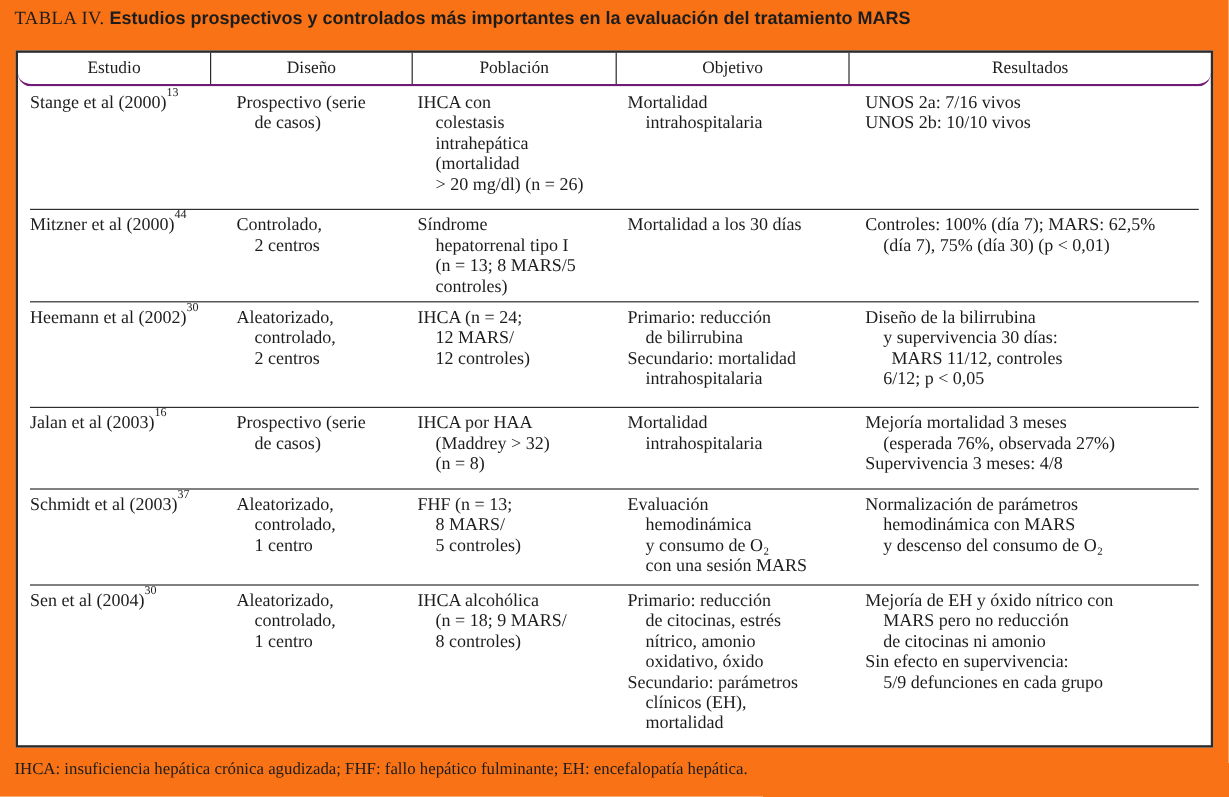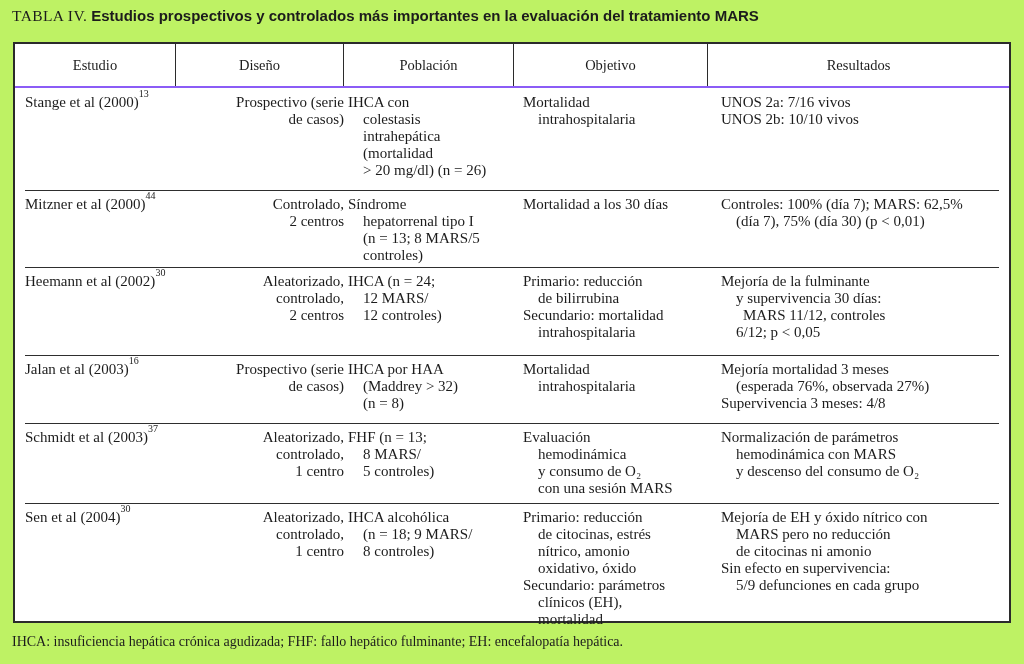--- a/index.html
+++ b/index.html
@@ -1,47 +1,47 @@
 <!DOCTYPE html>
 <html><head>
 <meta charset="utf-8">
 <style>
   html,body { margin:0; padding:0; background:#ffffff; }
   .page {
-    position:relative; width:1024px; height:664px; background:#bef264;
+    position:relative; width:1024px; height:664px; background:#f97316;
     font-family:"Liberation Serif","DejaVu Serif",serif; color:#1c1c1c;
     overflow:hidden;
   }
   
   .caption { position:absolute; left:12px; top:7px; font-size:15.5px; white-space:nowrap; }
   .caption .tlabel { font-family:"Liberation Serif","DejaVu Serif",serif; letter-spacing:0.4px; }
   .caption .ttext  { font-family:"Liberation Sans","DejaVu Sans",sans-serif; font-weight:bold; font-size:15px; }
   
   .table {
     position:absolute; left:13px; top:42px; width:998px; height:581px;
     border:2px solid #2b2b2b; box-sizing:border-box; background:#fff;
   }
   .grid5 { display:grid; grid-template-columns:161px 168px 170px 194px 301px; }
   
-  .thead { height:44px; border-bottom:2px solid #8b5cf6; box-sizing:border-box; }
+  .thead { height:28px; border-bottom:2px solid #701a75; box-sizing:border-box;border-radius:11px; }
   .th {
     display:flex; align-items:center; justify-content:center;
     font-size:14.5px; border-right:1px solid #2b2b2b; box-sizing:border-box;
   }
   .th:last-child { border-right:none; }
   
   .trow { position:relative; box-sizing:border-box; padding-top:6px; font-size:15px; line-height:17px; }
   .trow:not(.first)::before {
     content:""; position:absolute; top:0; left:10px; right:10px; height:1px; background:#2e2e2e;
   }
   .r1 { min-height:102px; } .r2 { min-height:77px; } .r3 { min-height:88px; }
   .r4 { min-height:68px; }  .r5 { min-height:80px; } .r6 { min-height:132px; }
   .cell { box-sizing:border-box; }
   .c-study { padding-left:10px; }
-  .c-design { padding-left:21px;text-align:right; }
+  .c-design { padding-left:21px; }
   .c-pop { padding-left:4px; }
   .c-obj { padding-left:9px; }
   .c-res { padding-left:13px; }
   .ln { white-space:nowrap; }
   .i0 { margin-left:0; } .i1 { margin-left:15px; } .i2 { margin-left:22px; }
   sup { font-size:10px; line-height:0; position:relative; top:-4px; }
   
   .footnote { position:absolute; left:12px; top:634px; font-size:14px; white-space:nowrap; }
 </style>
 </head>
@@ -120,21 +120,21 @@
           <div class="ln i1">12 MARS/</div>
           <div class="ln i1">12 controles)</div>
         </div>
       <div class="cell c-obj">
           <div class="ln i0">Primario: reducción</div>
           <div class="ln i1">de bilirrubina</div>
           <div class="ln i0">Secundario: mortalidad</div>
           <div class="ln i1">intrahospitalaria</div>
         </div>
       <div class="cell c-res">
-          <div class="ln i0">Mejoría de la fulminante</div>
+          <div class="ln i0">Diseño de la bilirrubina</div>
           <div class="ln i1">y supervivencia 30 días:</div>
           <div class="ln i2">MARS 11/12, controles</div>
           <div class="ln i1">6/12; p &lt; 0,05</div>
         </div>
     </div>
 
     <div class="trow r4 grid5">
       <div class="cell c-study"><span>Jalan et al (2003)</span><sup>16</sup></div>
       <div class="cell c-design">
           <div class="ln i0">Prospectivo (serie</div>

